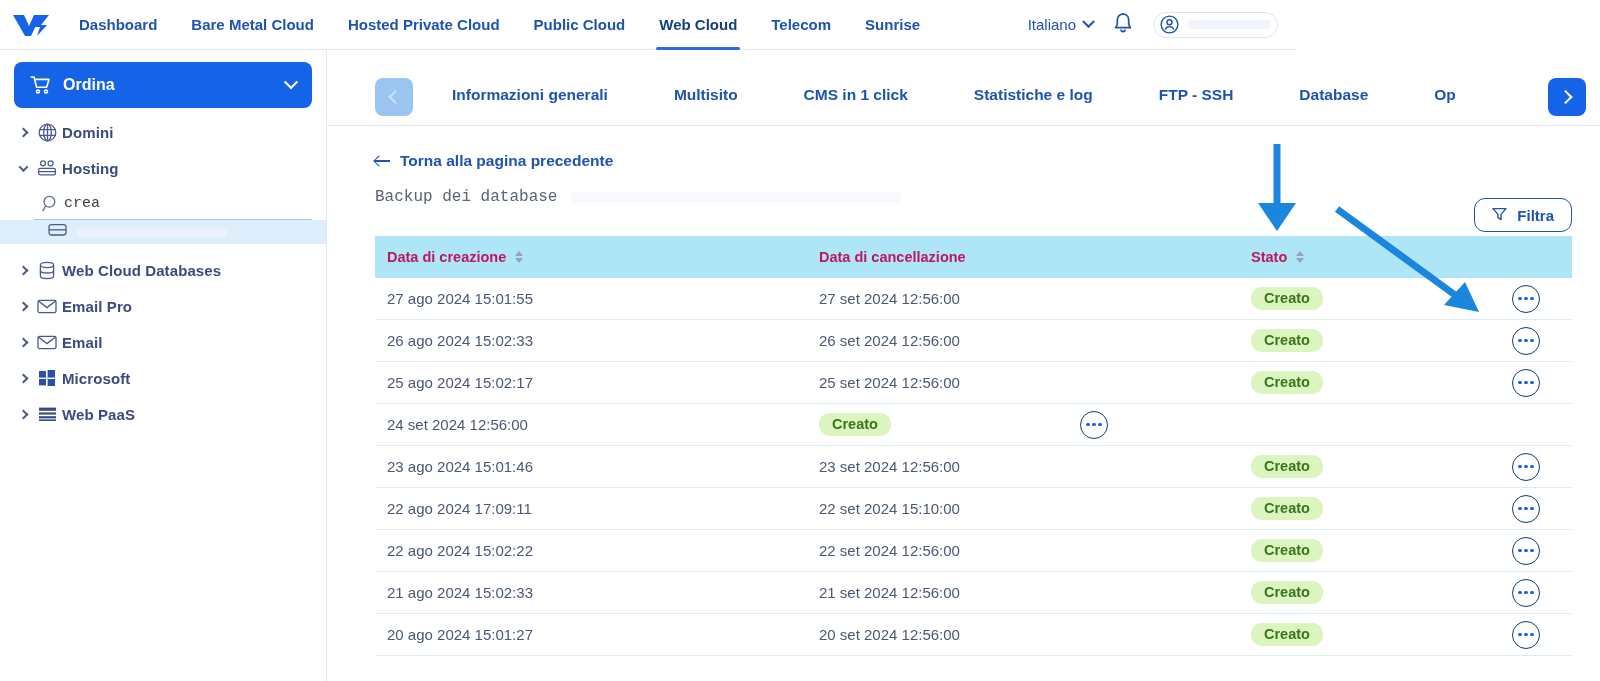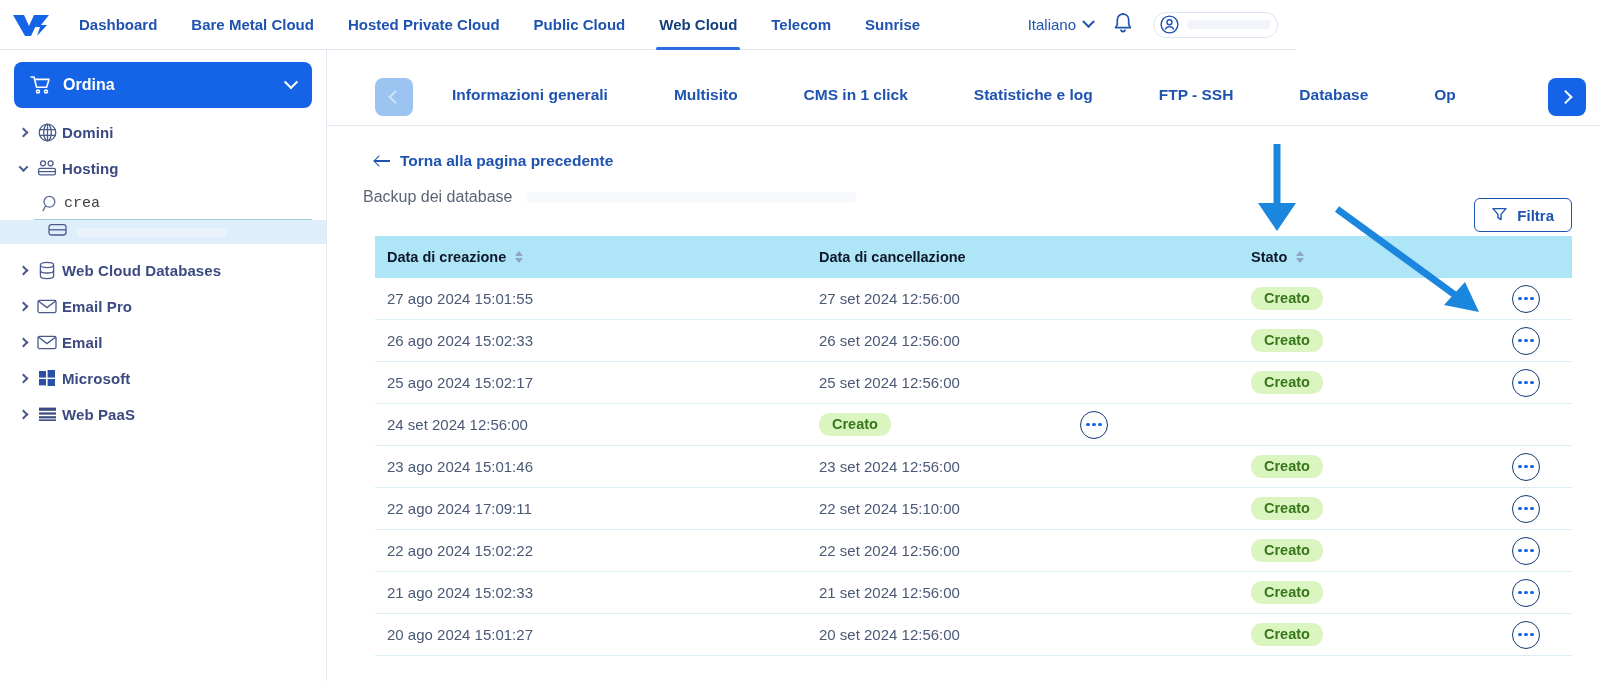--- a/index.html
+++ b/index.html
@@ -193,48 +193,49 @@
   }
   #backlink .bar::before {
     content: ""; position: absolute; left: 0; top: -3.4px;
     width: 7px; height: 7px;
     border-left: 1.6px solid #1f53b0; border-bottom: 1.6px solid #1f53b0;
     transform: rotate(45deg);
   }
 
   #titlerow {
     display: flex; align-items: center;
-    margin: 18px 0 0 36px;
+    margin: 18px 0 0 48px;
+    font-family: Liberation Mono, monospace;
   }
   #pagetitle { font-size: 16px; color: #5a6475; }
   #titleredact { width: 330px; height: 11px; background: #f7f9fc; border-radius: 4px; margin-left: 14px; }
 
   #filterrow { position: relative; height: 0; }
   #filtra {
     position: absolute; right: 28px; top: -8px;
     display: flex; align-items: center; gap: 10px;
     height: 34px; padding: 4px 17px;
-    border: 1.4px solid #1f53b0; border-radius: 6px;
+    border: 1.4px solid #1f53b0; border-radius: 11px;
     color: #1f53b0; font-size: 15px; font-weight: bold;
     background: #fff; cursor: pointer;
   }
 
   
   #table {
     margin: 30px 28px 0 48px;
     border-bottom: none;
   }
   .thead {
     display: flex; align-items: center;
     height: 42px;
     background: #aee5f7;
     padding: 0 0 0 12px;
   }
   .th {
-    font-size: 14.5px; font-weight: bold; color: #0f172a;
+    font-size: 14.5px; font-weight: bold; color: #be185d;
     display: flex; align-items: center; gap: 9px;
   }
   .c1 { width: 432px; }
   .c2 { width: 432px; }
   .c3 { width: 230px; }
   .c4 { width: 90px; display: flex; justify-content: center; }
   .sorticon { display: inline-flex; flex-direction: column; gap: 2px; cursor: pointer; }
   .sorticon span {
     display: block; width: 0; height: 0;
     border-left: 4.5px solid transparent; border-right: 4.5px solid transparent;

